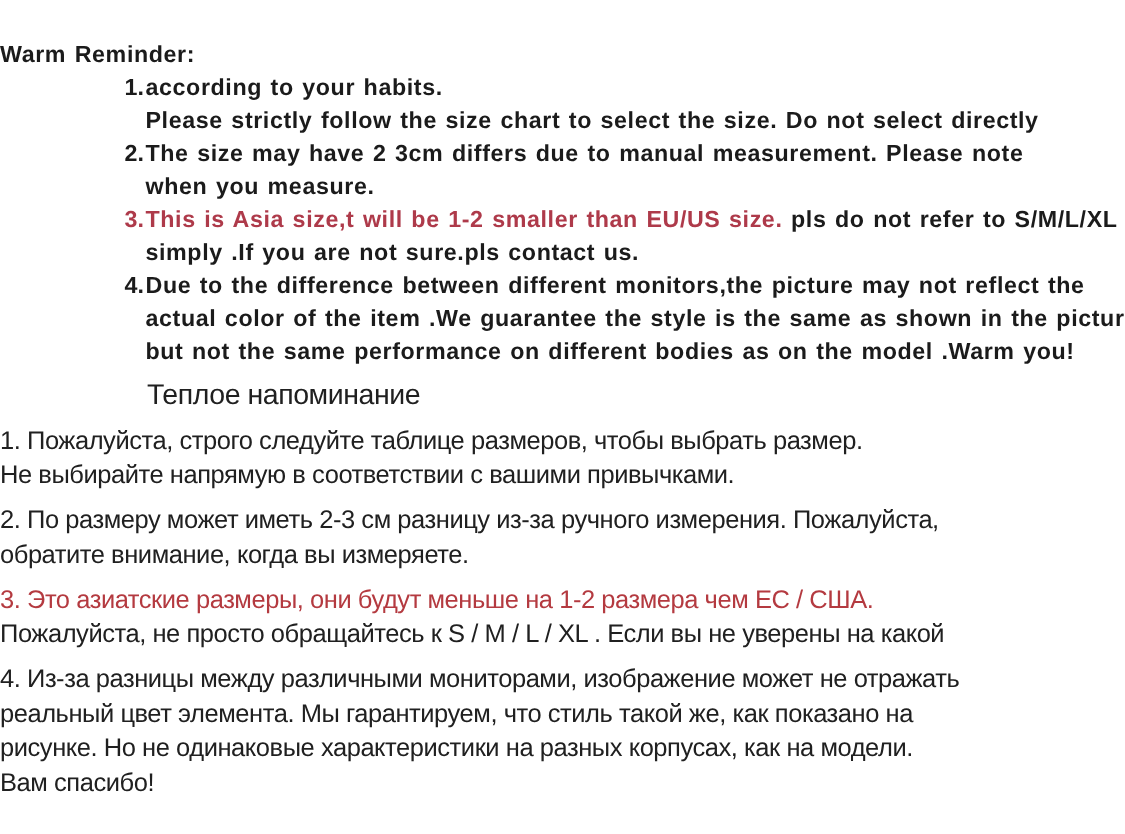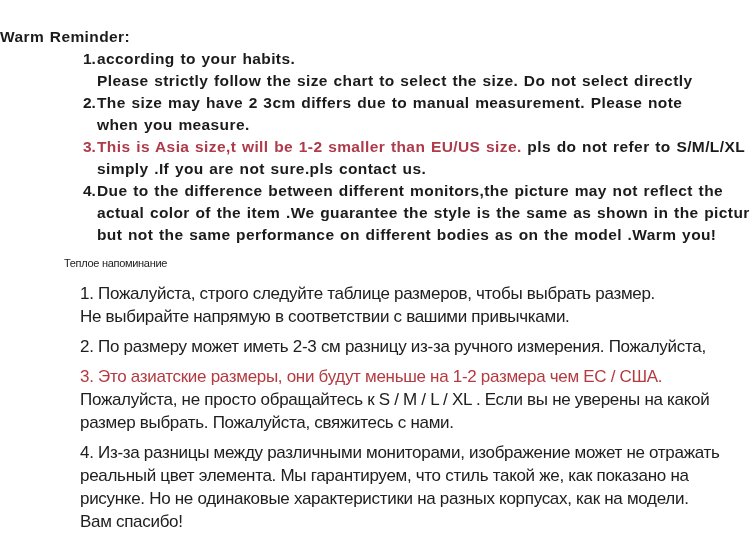--- a/index.html
+++ b/index.html
@@ -32,22 +32,22 @@
   .en .red, .en-num.red{color:var(--en-red,#ae3a4a);}
   
   .ru{margin-top:6px;color:var(--ru-text,#202020);}
   .ru .line{
     font-size:17px;
     line-height:23px;
     letter-spacing:-0.3px;
     color:var(--ru-text,#202020);
     white-space:nowrap;
   }
-  .ru-title{margin-left:64px;line-height:23px;font-size:11px;letter-spacing:-0.3px;}
-  .ru-para{margin-left:80px;margin-top:7px;}
+  .ru-title{margin-left:98px;line-height:23px;font-size:19px;letter-spacing:-0.3px;}
+  .ru-para{margin-top:7px;}
   .ru .red{color:var(--ru-red,#b43a40);}
 </style>
 </head>
 <body style="background: rgb(255, 255, 255);">
 
 <div class="page">
 
   <div class="en">
     <div class="en-title line">Warm Reminder:</div>
 
@@ -80,26 +80,26 @@
   <div class="ru">
     <div class="ru-title">Теплое напоминание</div>
 
     <div class="ru-para">
       <div class="line"><span>1. Пожалуйста, строго следуйте таблице размеров, чтобы выбрать размер.</span></div>
       <div class="line"><span>Не выбирайте напрямую в соответствии с вашими привычками.</span></div>
     </div>
 
     <div class="ru-para">
       <div class="line"><span>2. По размеру может иметь 2-3 см разницу из-за ручного измерения. Пожалуйста,</span></div>
+      <div class="line"><span>обратите внимание, когда вы измеряете.</span></div>
     </div>
 
     <div class="ru-para">
       <div class="line"><span class="red">3. Это азиатские размеры, они будут меньше на 1-2 размера чем ЕС / США.</span></div>
       <div class="line"><span>Пожалуйста, не просто обращайтесь к S / M / L / XL . Если вы не уверены на какой</span></div>
-      <div class="line"><span>размер выбрать. Пожалуйста, свяжитесь с нами.</span></div>
     </div>
 
     <div class="ru-para">
       <div class="line"><span>4. Из-за разницы между различными мониторами, изображение может не отражать</span></div>
       <div class="line"><span>реальный цвет элемента. Мы гарантируем, что стиль такой же, как показано на</span></div>
       <div class="line"><span>рисунке. Но не одинаковые характеристики на разных корпусах, как на модели.</span></div>
       <div class="line"><span>Вам спасибо!</span></div>
     </div>
   </div>
 

